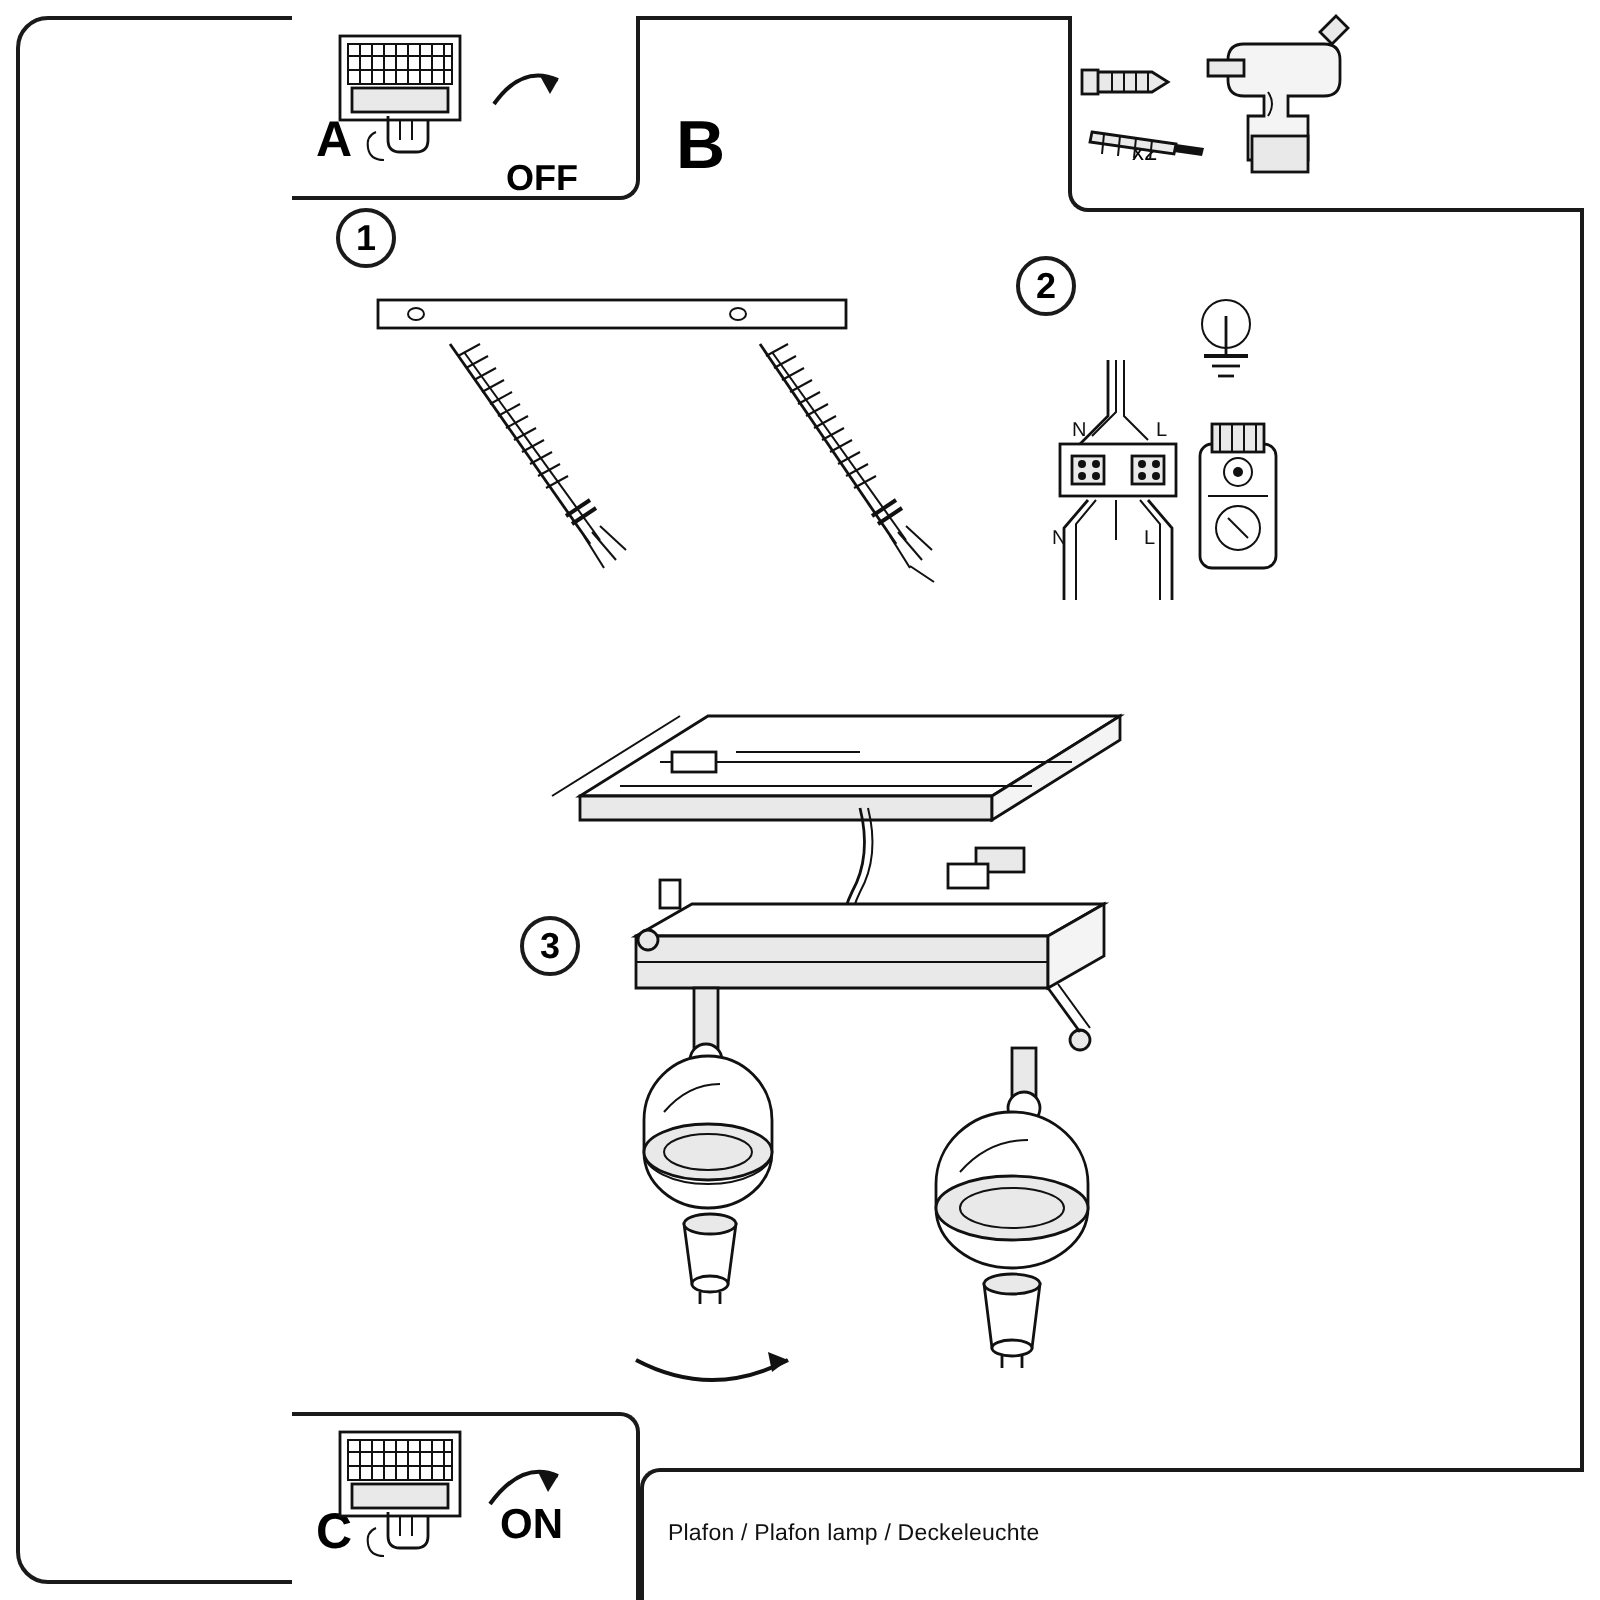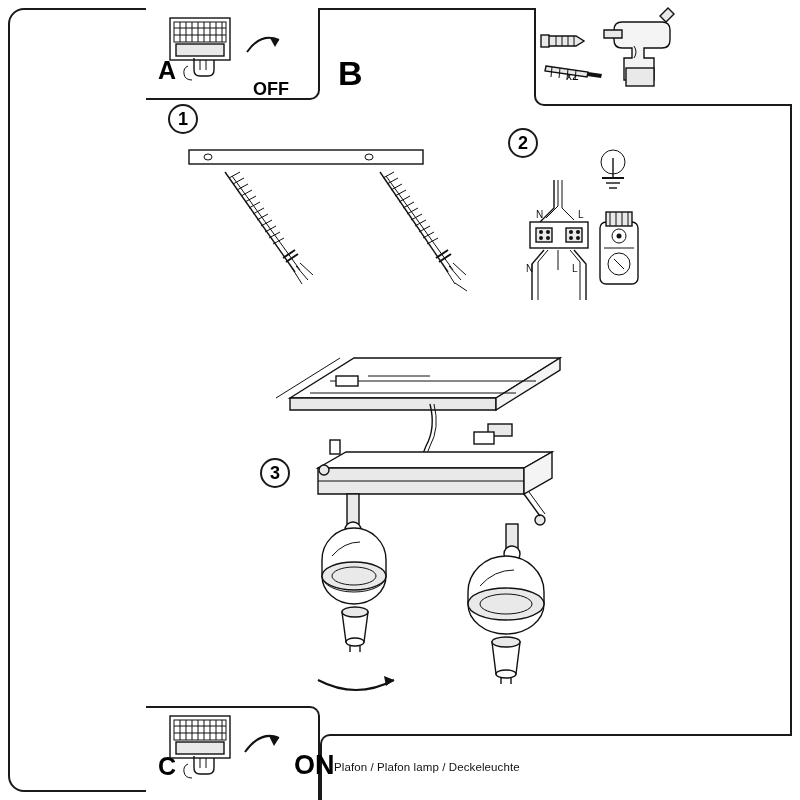--- a/index.html
+++ b/index.html
@@ -46,21 +46,21 @@
     position: absolute;
     color: #000;
     font-weight: bold;
     line-height: 1;
     white-space: nowrap;
   }
   .lbl-a { left: 158px; top: 58px; font-size: 25px; }
   .lbl-off { left: 253px; top: 56px; font-size: 18px; margin-top: 24px; }
   .lbl-b { left: 338px; top: 56px; font-size: 34px; }
   .lbl-c { left: 158px; top: 754px; font-size: 25px; }
-  .lbl-on { left: 250px; top: 752px; font-size: 27px; margin-left: 44px; }
+  .lbl-on { left: 250px; top: 752px; font-size: 21px; }
   .lbl-x2 { left: 566px; top: 70px; font-size: 12px; font-weight: normal; }
 
   .caption-text {
     position: absolute;
     left: 334px;
     font-size: 11.5px;
     color: #111;
     letter-spacing: 0.1px;
     white-space: nowrap;
   }

